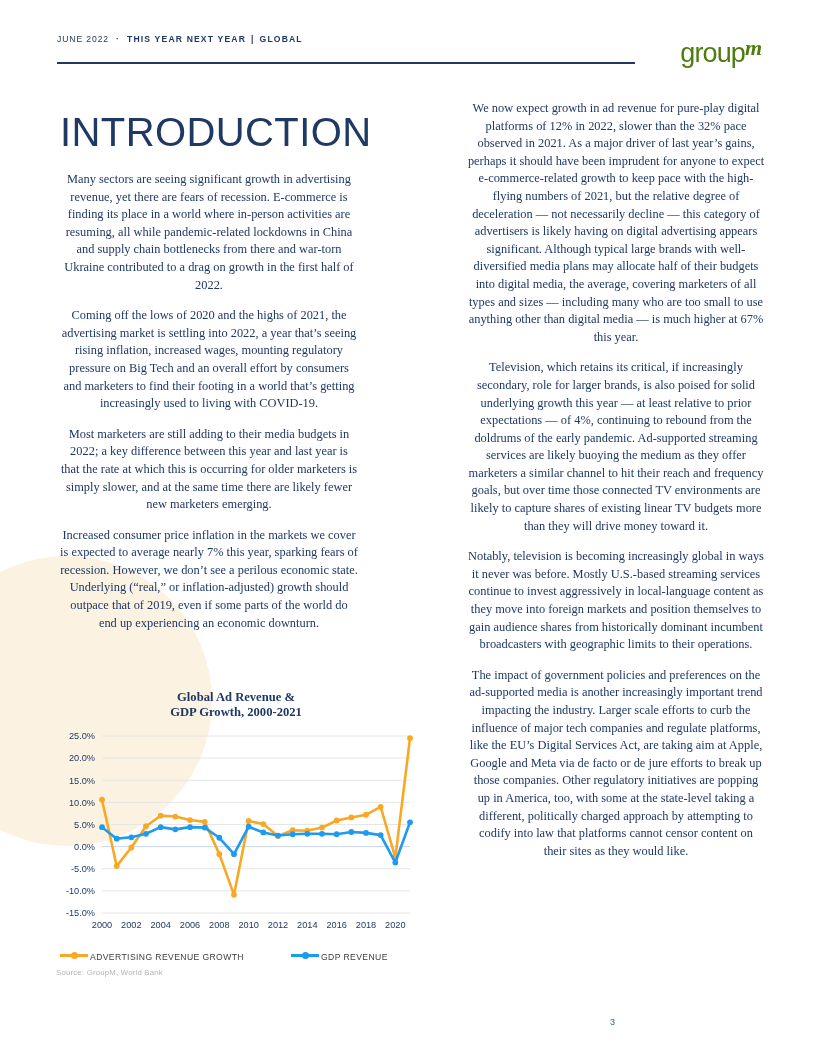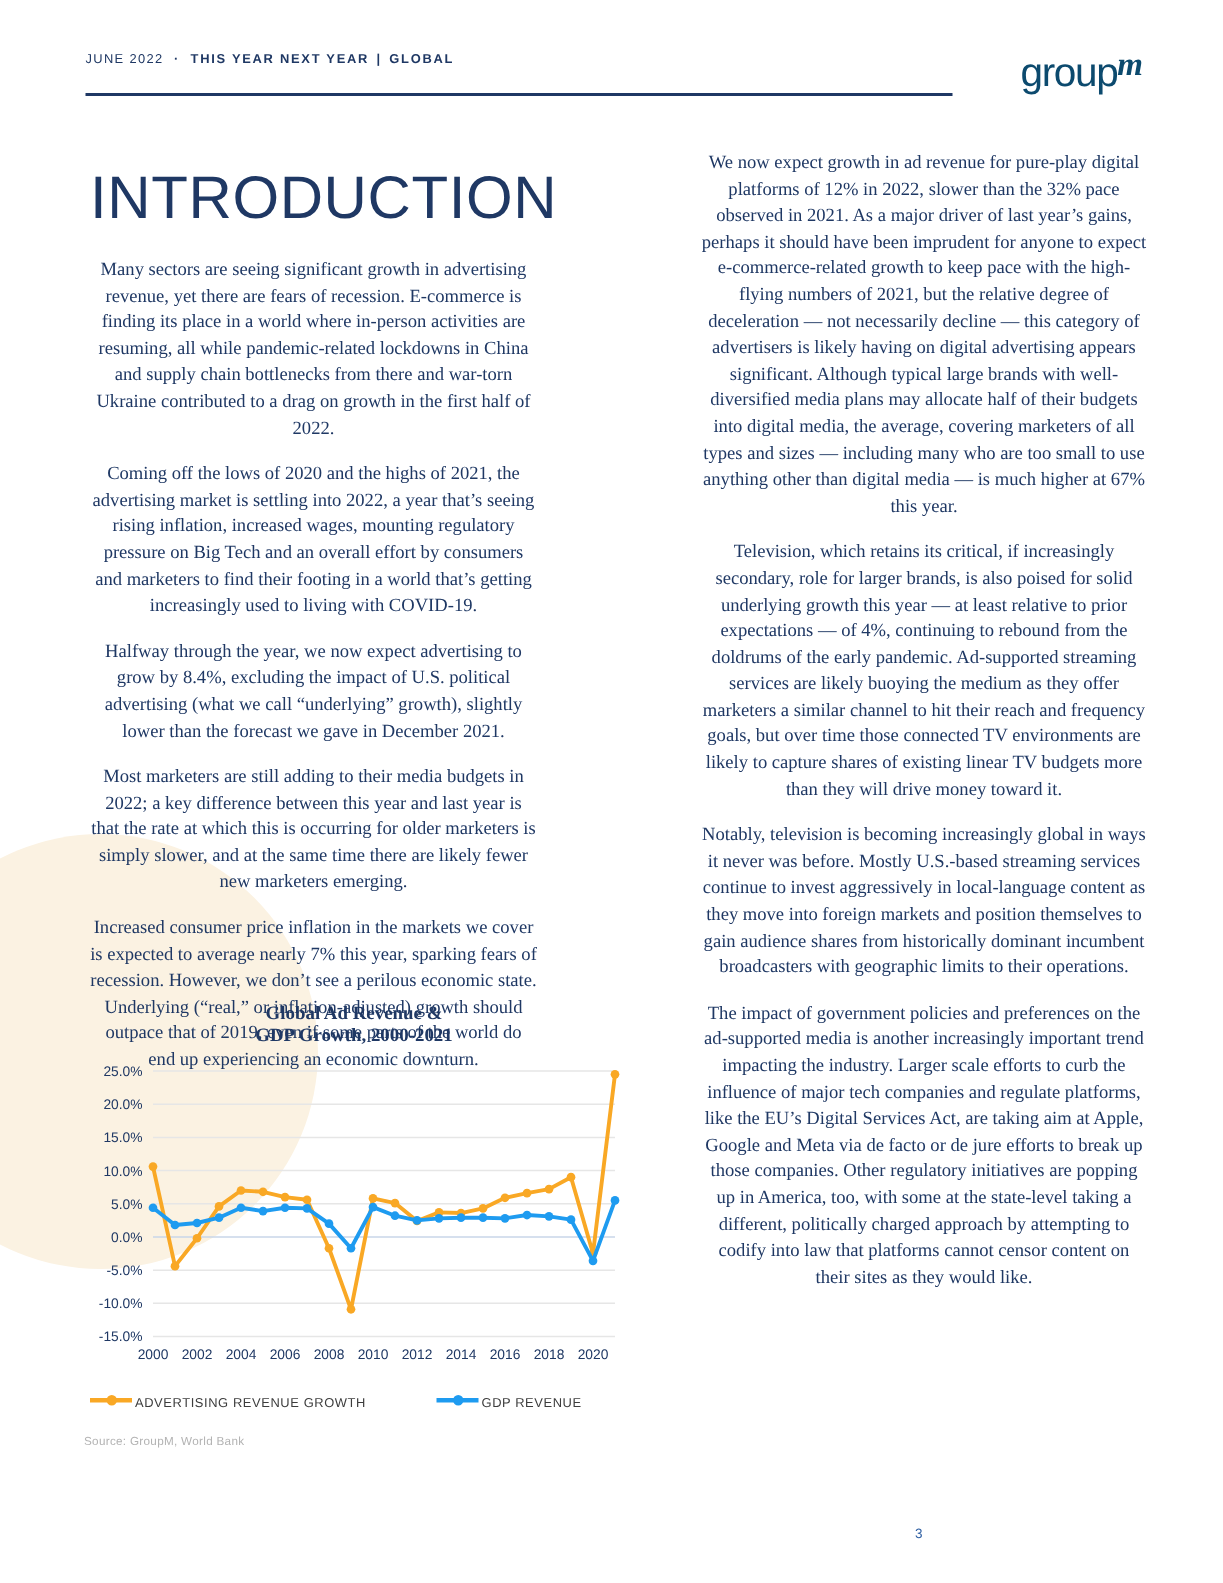--- a/index.html
+++ b/index.html
@@ -54,26 +54,26 @@
     top: 6px;
   }
   .kicker .k-date { font-weight: 500; letter-spacing: 0.9px; }
   .kicker .k-dot  { padding: 0 7px; font-weight: 700; }
   .kicker .k-pipe { padding: 0 5px; font-weight: 700; }
 
   .logo {
     position: absolute;
     right: 0;
     top: 0;
-    color: #0c4a6e;
+    color: #4d7c0f;
     font-family: "Liberation Sans", sans-serif;
     font-size: 27px;
     font-weight: 400;
     letter-spacing: -0.9px;
-    line-height: 30px;
+    line-height: 40px;
     white-space: nowrap;
   }
   .logo .logo-m {
     font-family: "Liberation Serif", serif;
     font-style: italic;
     font-weight: 700;
     font-size: 22px;
     vertical-align: 7px;
     letter-spacing: 0;
   }
@@ -114,21 +114,21 @@
     line-height: 17.6px;
     color: #1F3864;
     text-align: center;
   }
   .col-right p.body:first-child { margin-top: 2px; }
 
   
   .chart-block {
     position: absolute;
     left: 56px;
-    top: 668px;
+    top: 690px;
     width: 360px;
   }
   .chart-title {
     text-align: center;
     font-family: "Liberation Serif", serif;
     font-weight: 700;
     font-size: 12.6px;
     line-height: 15px;
     color: #1F3864;
     margin: 0 0 8px 0;
@@ -170,21 +170,20 @@
     width: 7px; height: 7px;
     border-radius: 50%;
     background: inherit;
   }
   .sw-ad  { background: #F9A825; }
   .sw-gdp { background: #1E9BF0; }
   .lg-ad  { left: 4px; }
   .lg-gdp { left: 235px; }
 
   .source {
-    margin-top: 10px;
     font-family: "Liberation Sans", sans-serif;
     font-size: 7.8px;
     color: #B3B3B3;
     letter-spacing: 0.2px;
   }
 
   
   .page-num {
     position: absolute;
     right: 44px;
@@ -213,21 +212,20 @@
       <span class="k-date">JUNE 2022</span><span class="k-dot">·</span><span>THIS YEAR NEXT YEAR</span><span class="k-pipe">|</span><span>GLOBAL</span>
     </div>
     <div class="logo"><span>group</span><span class="logo-m">m</span></div>
   </div>
   <div class="rule"></div>
 
   <div class="col col-left">
     <h1 class="page-title">INTRODUCTION</h1>
     <p class="body">Many sectors are seeing significant growth in advertising revenue, yet there are fears of recession. E-commerce is finding its place in a world where in-person activities are resuming, all while pandemic-related lockdowns in China and supply chain bottlenecks from there and war-torn Ukraine contributed to a drag on growth in the first half of 2022.</p>
     <p class="body">Coming off the lows of 2020 and the highs of 2021, the advertising market is settling into 2022, a year that’s seeing rising inflation, increased wages, mounting regulatory pressure on Big Tech and an overall effort by consumers and marketers to find their footing in a world that’s getting increasingly used to living with COVID-19.</p>
-    <p class="body">Halfway through the year, we now expect advertising to grow by 8.4%, excluding the impact of U.S. political advertising (what we call “underlying” growth), slightly lower than the forecast we gave in December 2021.</p>
     <p class="body">Most marketers are still adding to their media budgets in 2022; a key difference between this year and last year is that the rate at which this is occurring for older marketers is simply slower, and at the same time there are likely fewer new marketers emerging.</p>
     <p class="body">Increased consumer price inflation in the markets we cover is expected to average nearly 7% this year, sparking fears of recession. However, we don’t see a perilous economic state. Underlying (“real,” or inflation-adjusted) growth should outpace that of 2019, even if some parts of the world do end up experiencing an economic downturn.</p>
   </div>
 
   <div class="col col-right">
     <p class="body">We now expect growth in ad revenue for pure-play digital platforms of 12% in 2022, slower than the 32% pace observed in 2021. As a major driver of last year’s gains, perhaps it should have been imprudent for anyone to expect e-commerce-related growth to keep pace with the high-flying numbers of 2021, but the relative degree of deceleration — not necessarily decline — this category of advertisers is likely having on digital advertising appears significant. Although typical large brands with well-diversified media plans may allocate half of their budgets into digital media, the average, covering marketers of all types and sizes — including many who are too small to use anything other than digital media — is much higher at 67% this year.</p>
     <p class="body">Television, which retains its critical, if increasingly secondary, role for larger brands, is also poised for solid underlying growth this year — at least relative to prior expectations — of 4%, continuing to rebound from the doldrums of the early pandemic. Ad-supported streaming services are likely buoying the medium as they offer marketers a similar channel to hit their reach and frequency goals, but over time those connected TV environments are likely to capture shares of existing linear TV budgets more than they will drive money toward it.</p>
     <p class="body">Notably, television is becoming increasingly global in ways it never was before. Mostly U.S.-based streaming services continue to invest aggressively in local-language content as they move into foreign markets and position themselves to gain audience shares from historically dominant incumbent broadcasters with geographic limits to their operations.</p>
     <p class="body">The impact of government policies and preferences on the ad-supported media is another increasingly important trend impacting the industry. Larger scale efforts to curb the influence of major tech companies and regulate platforms, like the EU’s Digital Services Act, are taking aim at Apple, Google and Meta via de facto or de jure efforts to break up those companies. Other regulatory initiatives are popping up in America, too, with some at the state-level taking a different, politically charged approach by attempting to codify into law that platforms cannot censor content on their sites as they would like.</p>
   </div>

